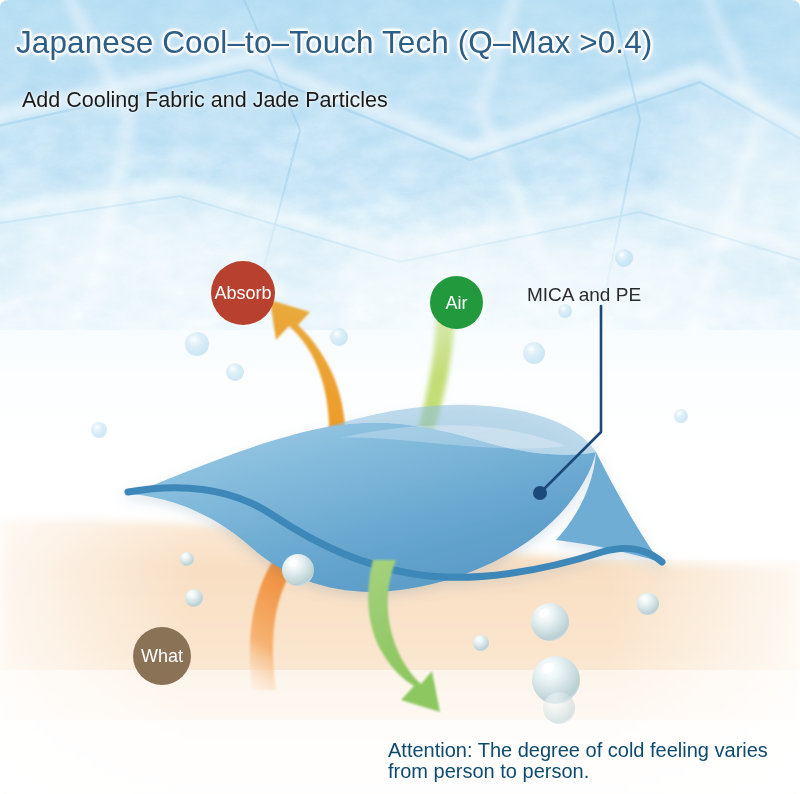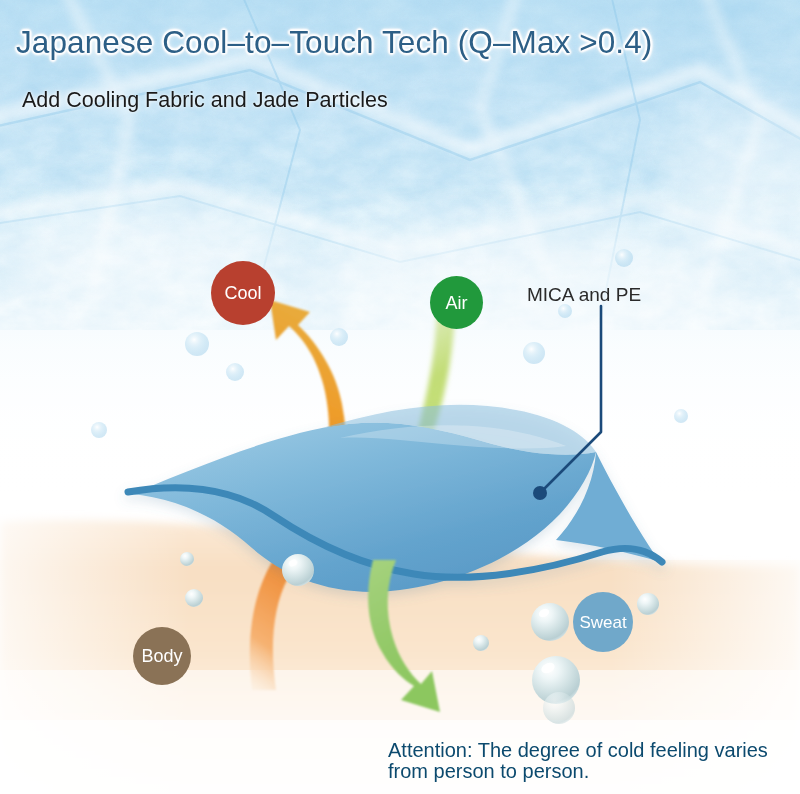--- a/index.html
+++ b/index.html
@@ -1,19 +1,19 @@
 <!DOCTYPE html>
 <html><head>
 <meta charset="utf-8">
 <style>
   html,body{margin:0;padding:0;background:#fff;}
   body{width:800px;height:794px;overflow:hidden;
        font-family:"Liberation Sans","DejaVu Sans",sans-serif;}
 
-  #poster{position:relative;width:800px;height:794px;overflow:hidden;background:#fdf7f0;}
+  #poster{position:relative;width:800px;height:794px;overflow:hidden;background:#fdf7f0;border-radius:8px;}
 
   
   .ice-bg{position:absolute;left:0;top:0;width:800px;height:560px;}
   .ice-base{position:absolute;inset:0;
      background:
        linear-gradient(180deg,#bfe2f5 0%,#cfe9f8 18%,#dff2fb 38%,#ecf8fd 55%,#f7fcfe 72%,#ffffff 88%);}
   .ice-tex{position:absolute;left:0;top:0;width:800px;height:330px;opacity:.95;}
   .ice-fade{position:absolute;left:0;top:180px;width:800px;height:380px;
      background:linear-gradient(180deg,rgba(255,255,255,0) 0%,rgba(255,255,255,.55) 38%,rgba(255,255,255,.92) 70%,#fff 100%);}
 
@@ -325,27 +325,24 @@
     </g>
   </svg>
 
   <div class="title">Japanese Cool–to–Touch Tech (Q–Max &gt;0.4)</div>
 
   <div class="sub l1">Add Cooling Fabric and Jade Particles</div>
 
   <div class="callout-label">MICA and PE</div>
 
   <div class="badge vapor">
-    <span>Cool</span>
+    <span>Absorb</span>
   </div>
   <div class="badge air">
     <span>Air</span>
   </div>
   <div class="badge skin">
-    <span>Body</span>
+    <span>What</span>
   </div>
-  <div class="badge sweat">
-    <span>Sweat</span>
-  </div>
 
   <div class="attention">Attention: The degree of cold feeling varies from person to person.</div>
 
 </div>
 
 </body></html>

